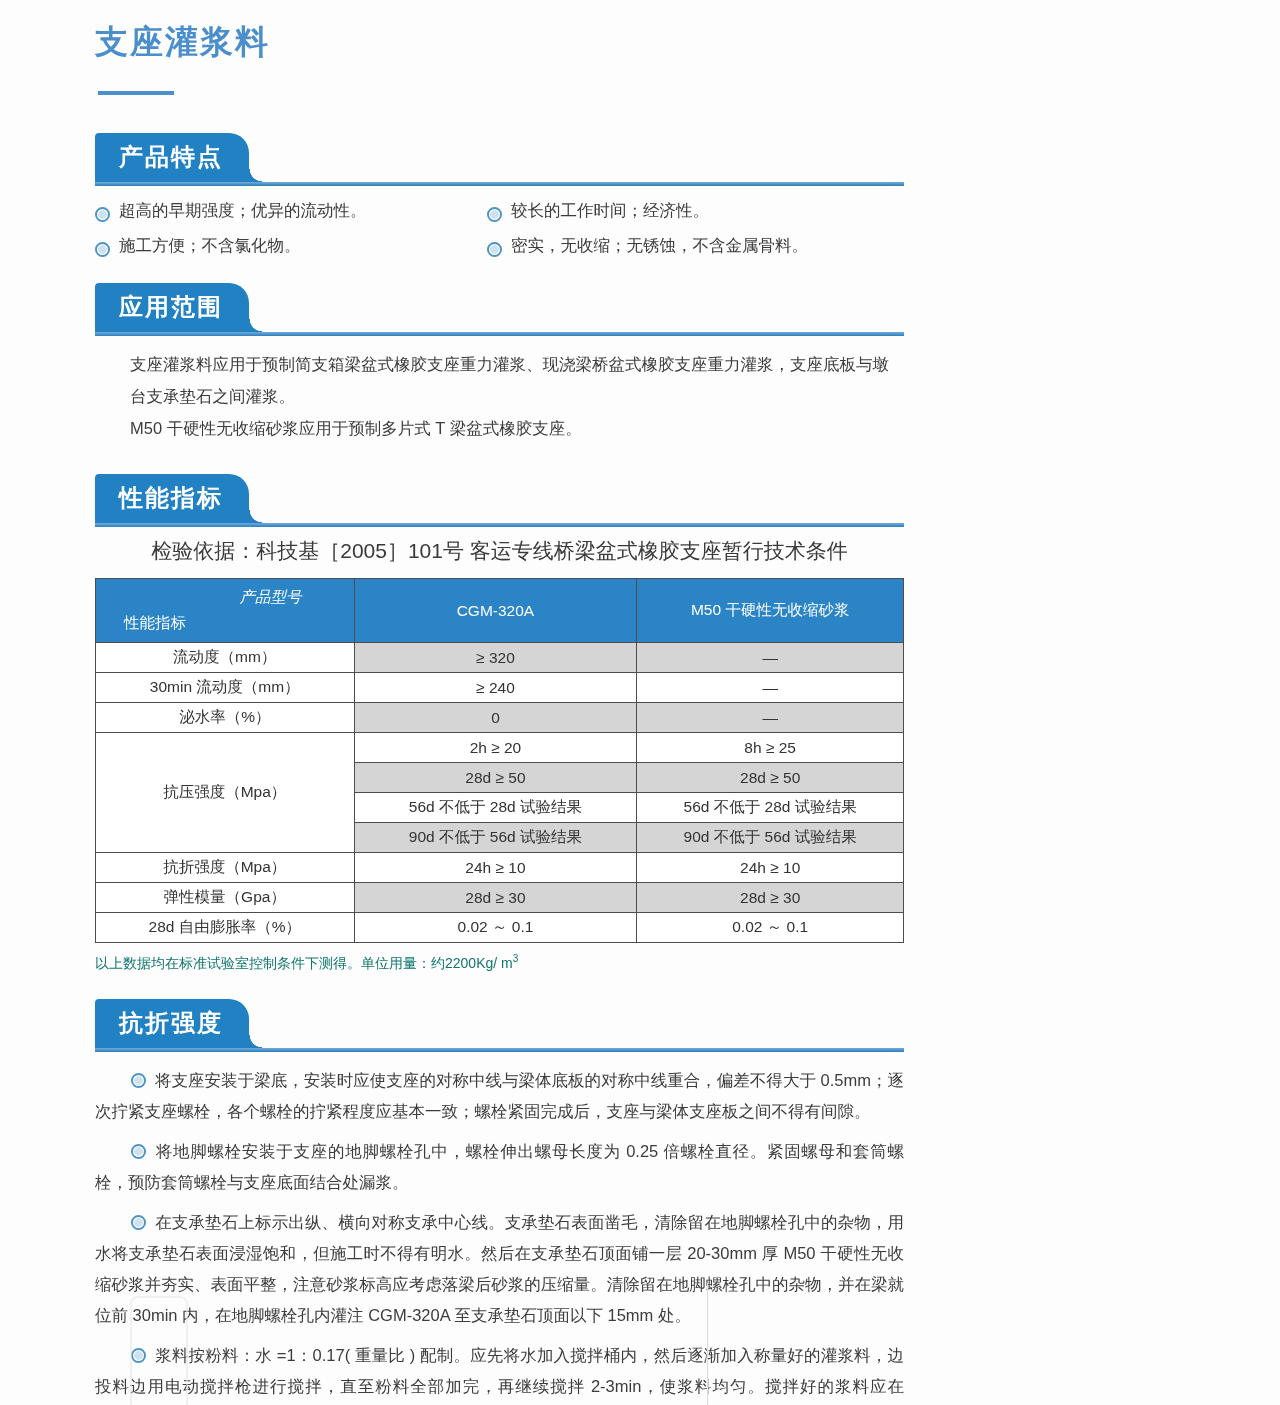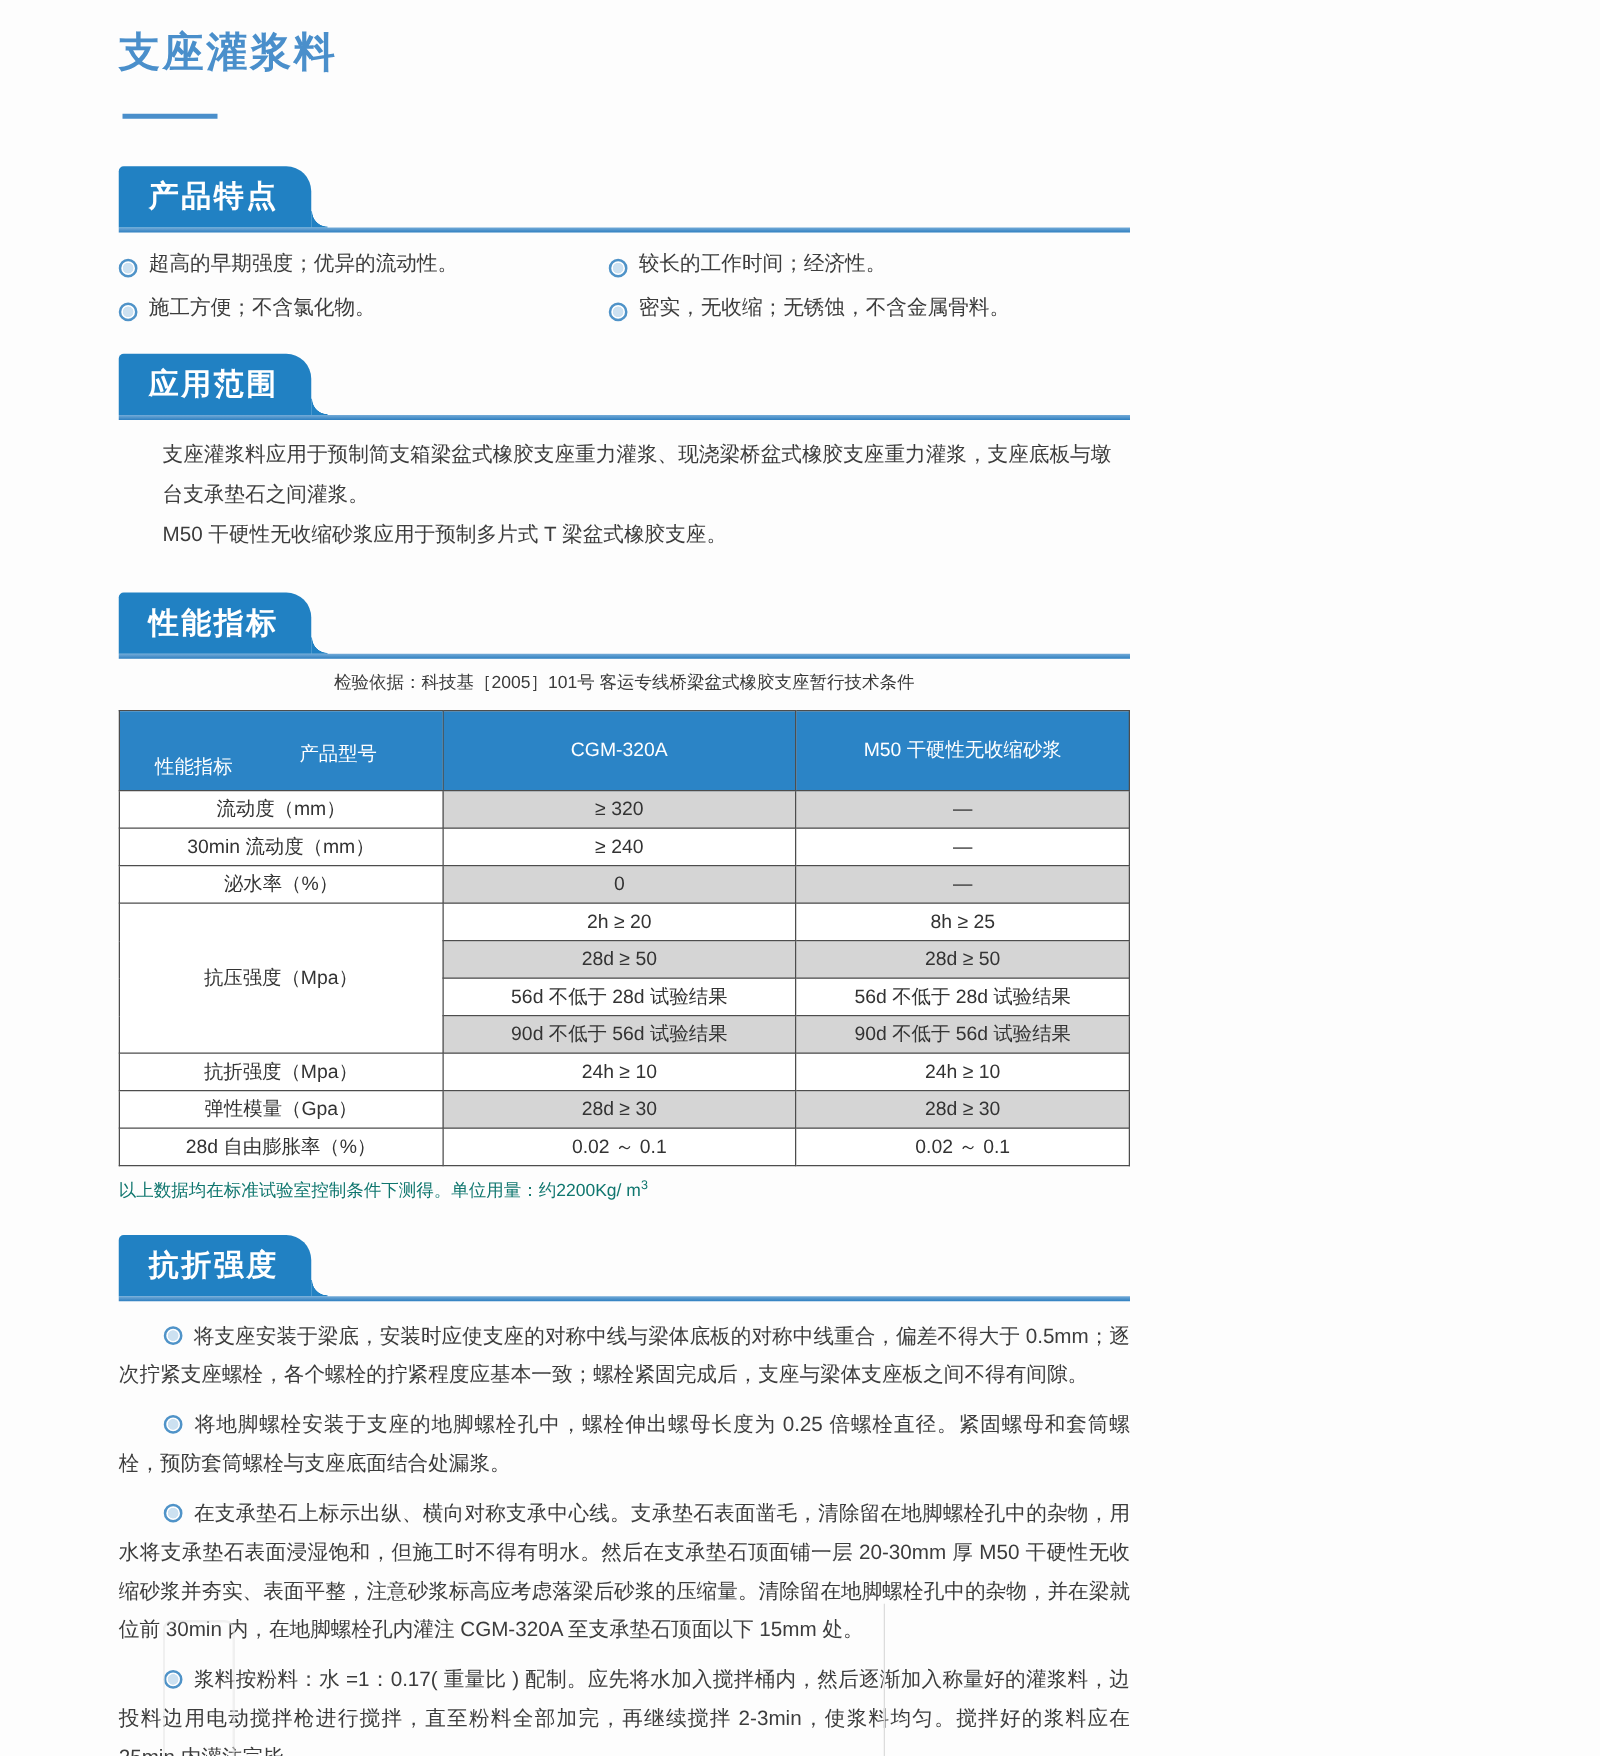--- a/index.html
+++ b/index.html
@@ -25,28 +25,28 @@
 
   
   .features-grid { display:grid; grid-template-columns:392px 1fr; row-gap:13px; margin-top:14px; font-size:16.5px; }
   .feat-item { display:flex; align-items:flex-end; }
   .feat-item .ring { margin-top:2px; }
 
   
   .app-block { margin-top:12px; padding-left:35px; font-size:16.5px; line-height:32px; }
 
   
-  .basis { margin-top:10px; text-align:center; font-size:14px; color:#3a3a3a; }
+  .basis { margin-top:10px; text-align:center; font-size:21px; color:#3a3a3a; }
   table.perf { width:100%; margin-top:13px; border-collapse:collapse; font-size:15.5px; color:#333; }
   table.perf th, table.perf td { border:1px solid #4d4d4d; text-align:center; vertical-align:middle; }
   table.perf thead th { background:#2b84c6; color:#ffffff; font-weight:normal; height:64px; font-size:15.5px; }
   th.corner { position:relative; width:32%;
     background-image:linear-gradient(to bottom right, rgba(0,0,0,0) calc(50% - 1.5px), #24445e calc(50% - .5px),
       #24445e calc(50% + .5px), rgba(0,0,0,0) calc(50% + 1.5px)); }
-  .corner-top { position:absolute; top:24px; right:52px; }
+  .corner-top { position:absolute; top:8px; right:52px;font-style:italic; }
   .corner-bottom { position:absolute; bottom:8px; left:28px; }
   col.c2 { width:35%; } col.c3 { width:33%; }
   table.perf td { height:30px; padding:2px 6px; background:#ffffff;margin-top:40px; }
   tr.shade td { background:#d5d5d5; }
   td.rowlabel { background:#ffffff !important; }
   .footnote { margin-top:10px; font-size:14px; color:#0f766e; }
   .footnote sup { font-size:10px; }
 
   
   .steps { margin-top:13px; font-size:16.5px; line-height:31px; }

